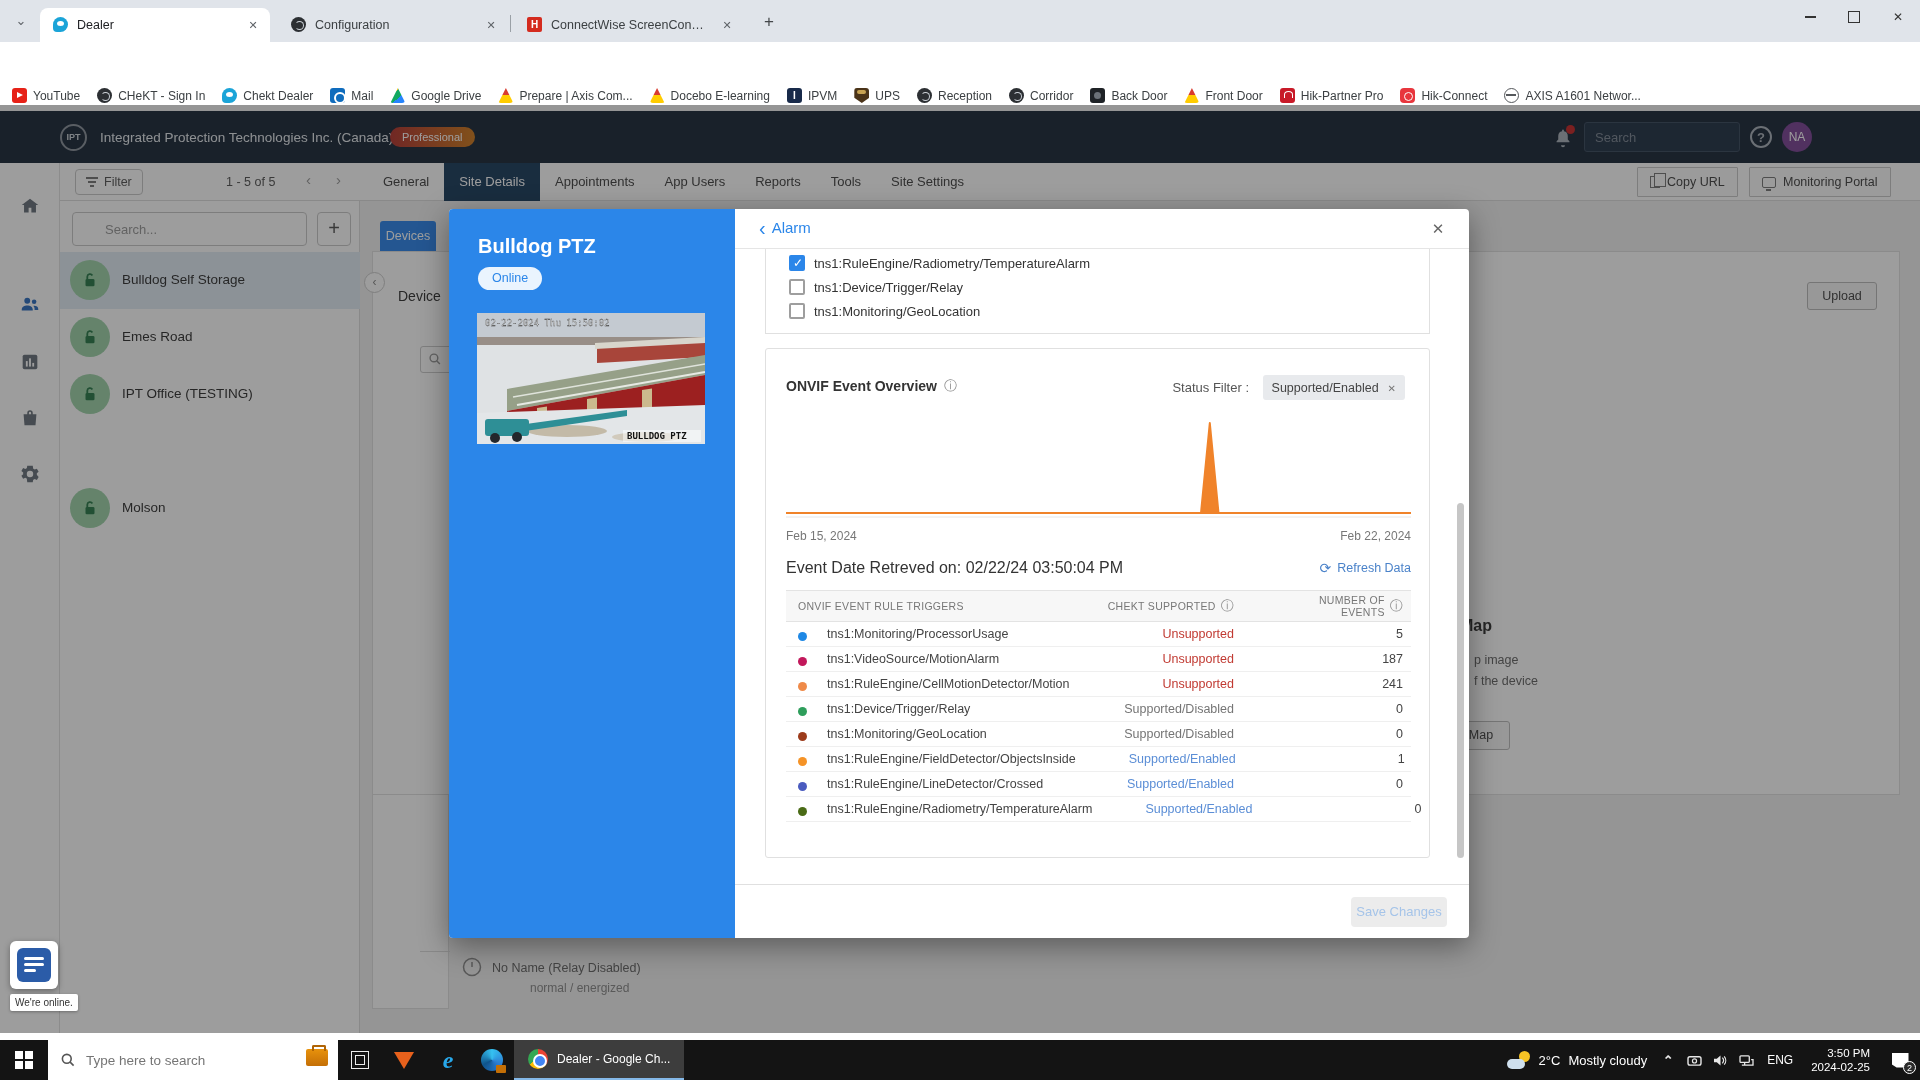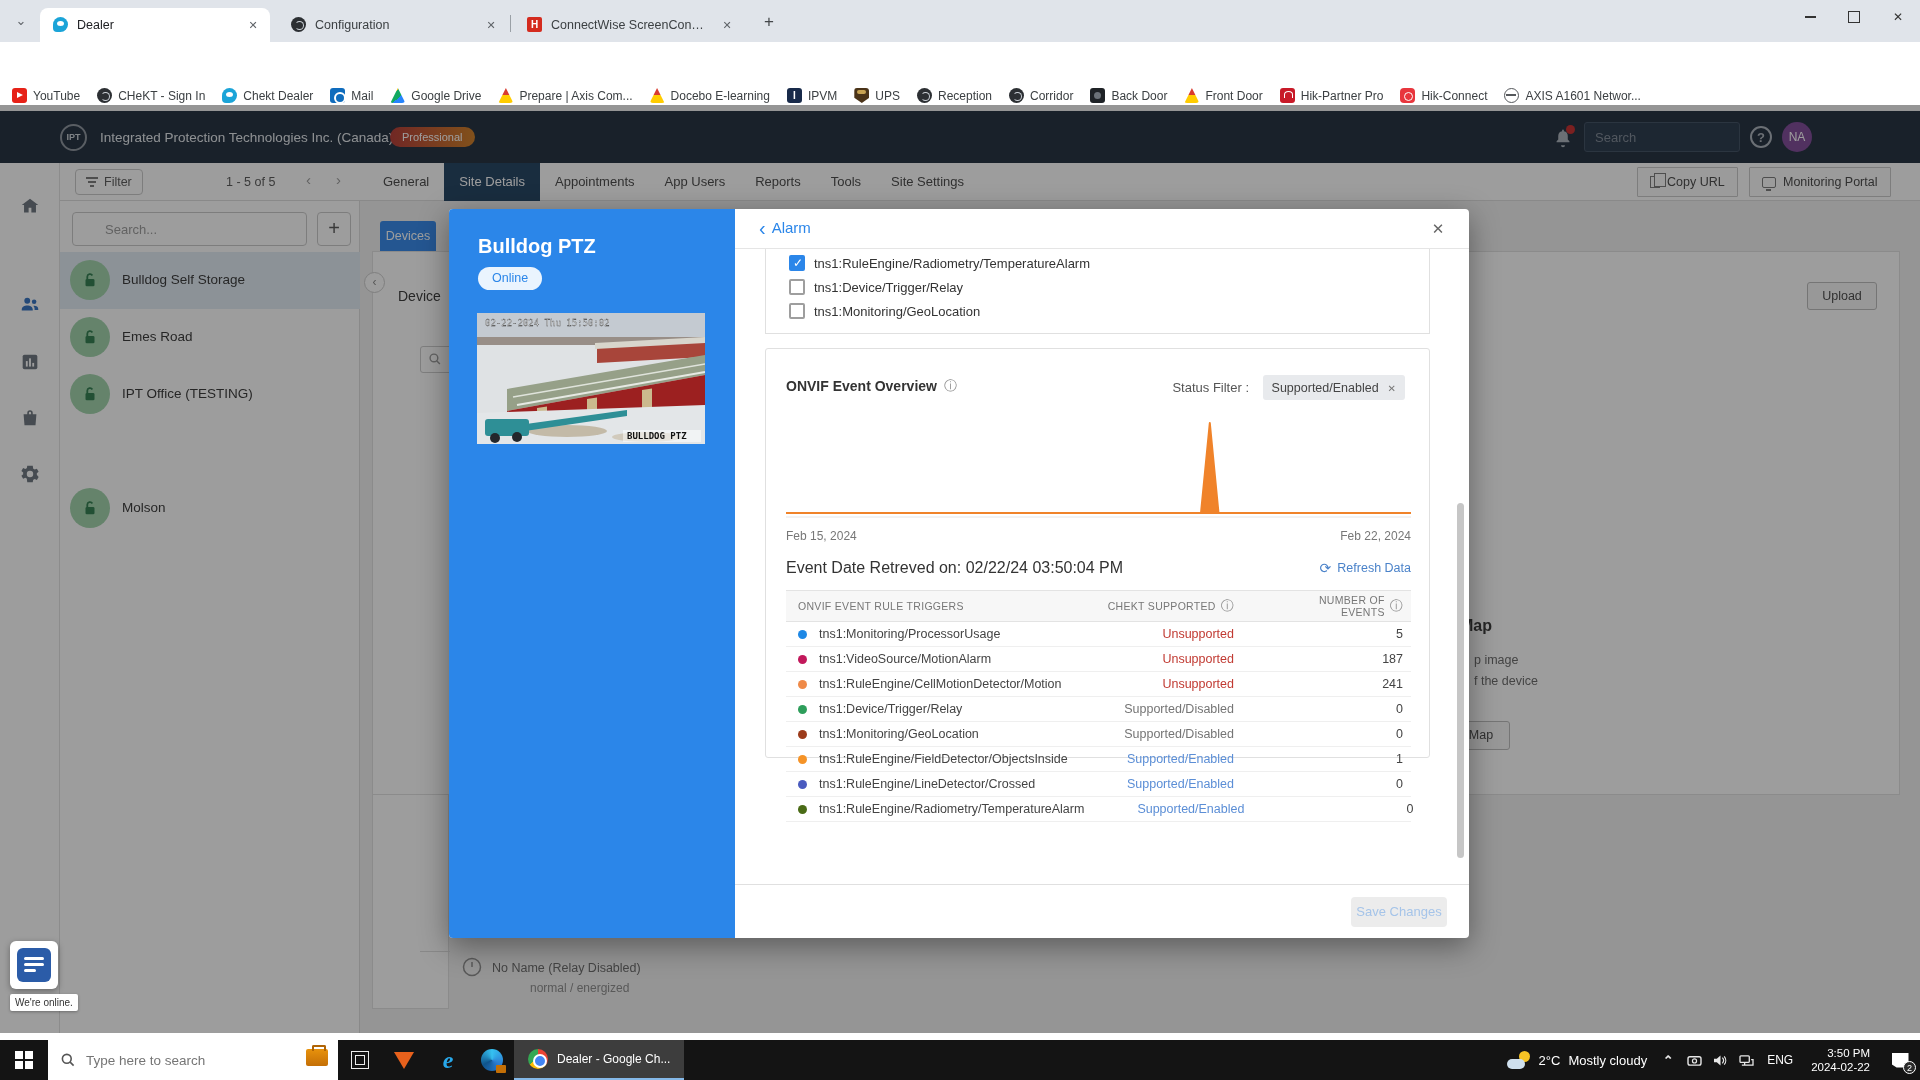--- a/index.html
+++ b/index.html
@@ -129,40 +129,40 @@
   .mback{position:absolute;left:24px;top:10px;display:flex;align-items:center;gap:6px;color:#2b86e9;font-size:15px}
   .mback::before{content:"\2039";font-size:20px;line-height:16px}
   .mclose{position:absolute;right:20px;top:9px;width:22px;height:22px;color:#666;font-size:15px;text-align:center;line-height:22px}
   .mclose::before{content:"\2715"}
   .cbcard{position:absolute;left:316px;top:40px;width:665px;height:85px;border:1px solid #e0e0e0;border-top:none}
   .cbrow{position:absolute;left:0;width:665px;height:24px;display:flex;align-items:center}
   .cb{width:16px;height:16px;margin-left:23px;border:2px solid #9e9e9e;border-radius:2px;flex:none}
   .cb.cb-on{background:#2b86e9;border-color:#2b86e9;position:relative}
   .cb.cb-on::before{content:"\2713";position:absolute;left:2px;top:-1px;color:#fff;font-size:12px}
   .cblabel{margin-left:9px;font-size:13px;color:#333}
-  .ovcard{position:absolute;left:316px;top:139px;width:665px;height:410px;border:1px solid #e0e0e0;border-radius:3px}
+  .ovcard{position:absolute;left:316px;top:139px;width:665px;height:510px;border:1px solid #e0e0e0;border-radius:3px}
   .ovtitle{position:absolute;left:20px;top:28px;font-size:14px;font-weight:bold;color:#333;display:flex;gap:7px;align-items:center}
   .iinfo{color:#909090;font-size:13px;font-weight:normal}
   .iinfo::before{content:"\24D8"}
   .sflabel{position:absolute;right:180px;top:31px;font-size:13px;color:#555}
   .sfchip{position:absolute;right:24px;top:26px;height:25px;background:#e8eaed;border-radius:3px;display:flex;align-items:center;gap:9px;padding:0 9px;font-size:12.5px;color:#444}
   .sfchip .x::before{content:"\2715";font-size:10px;color:#777}
   .chartbox{position:absolute;left:20px;top:60px;width:625px;height:112px}
   .cdates{position:absolute;left:20px;top:180px;width:625px;display:flex;justify-content:space-between;font-size:12px;color:#777}
   .evrow{position:absolute;left:20px;top:210px;width:625px;display:flex;justify-content:space-between;align-items:center}
   .evtext{font-size:16px;color:#333}
   .refresh{display:flex;align-items:center;gap:6px;color:#4a82c9;font-size:12.5px}
   .refresh::before{content:"\27F3";font-size:14px}
   .etable{position:absolute;left:20px;top:241px;width:625px}
   .thead{display:grid;grid-template-columns:1fr 160px 177px;height:32px;background:#f7f7f7;border-top:1px solid #e3e3e3;border-bottom:1px solid #e3e3e3;align-items:center;font-size:10.5px;color:#777;letter-spacing:.3px}
   .thead .c1{padding-left:12px}
   .thead .c2,.thead .c3{text-align:right;display:flex;justify-content:flex-end;align-items:center;gap:5px}
   .thead .c3{padding-right:8px;line-height:12px;text-align:right}
   .trow{display:grid;grid-template-columns:1fr 160px 177px;height:25px;align-items:center;border-bottom:1px solid #efefef;font-size:12.5px;color:#444}
-  .trow .c1{display:flex;align-items:center;gap:12px;padding-left:12px;white-space:nowrap}
+  .trow .c1{display:flex;align-items:flex-end;gap:20px;padding-left:12px;white-space:nowrap}
   .dot{width:9px;height:9px;border-radius:50%;flex:none}
   .trow .c2{text-align:right}
   .trow .c3{text-align:right;padding-right:8px}
   .st-unsupported{color:#c13a32}
   .st-disabled{color:#757575}
   .st-enabled{color:#5b8ed6}
   .mfooter{position:absolute;left:286px;top:675px;width:734px;height:54px;border-top:1px solid #e0e0e0}
   .savebtn{position:absolute;right:22px;top:12px;width:96px;height:30px;background:#ececec;border-radius:4px;color:#a5c4e9;font-size:13px;text-align:center;line-height:30px}
   .mscroll{position:absolute;left:1008px;top:294px;width:7px;height:355px;background:#c6c6c6;border-radius:4px}
 
@@ -718,21 +718,21 @@
         </span>
       <span class="trayic net">
           <svg width="15" height="13" viewBox="0 0 16 14">
             <rect x="1" y="2" width="10" height="7" rx="1" fill="none" stroke="#e8e8e8" stroke-width="1.4"></rect>
             <path d="M6 9v3M3 12h10M13 6h2v6h-4" fill="none" stroke="#e8e8e8" stroke-width="1.4"></path>
           </svg>
         </span>
       <span class="engtxt">ENG</span>
       <div class="clock">
         <div>3:50 PM</div>
-        <div>2024-02-22</div>
+        <div>2024-02-25</div>
       </div>
       <div class="notif">
         <span class="notifsq"></span>
         <span class="notifbadge">2</span>
       </div>
     </div>
   </div>
 
 </div>
 

